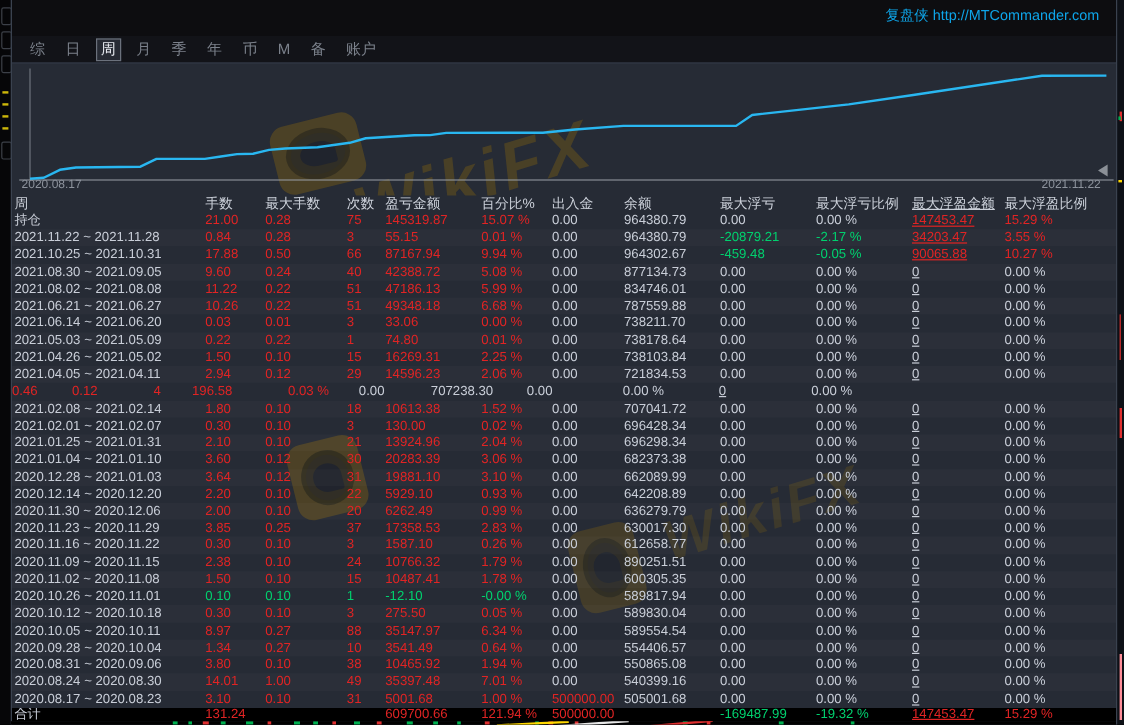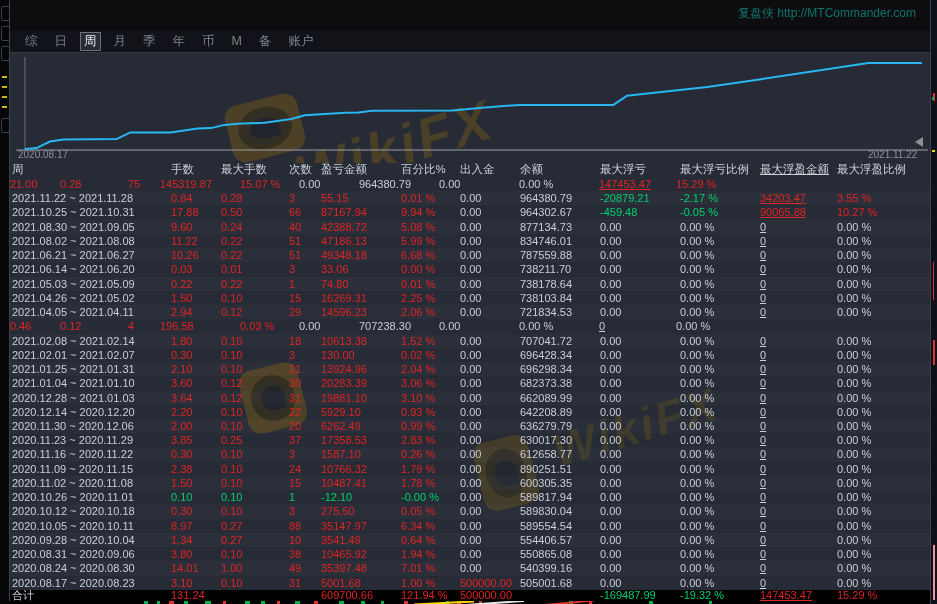--- a/index.html
+++ b/index.html
@@ -14,21 +14,21 @@
   .edge-dash{position:absolute;left:2px;width:5px;height:2px;background:#cdb70a;}
   #right-strip{left:930px;top:0;width:7px;height:604px;background:#0e1117;border-left:1px solid #3a424f;}
   .rmark{position:absolute;}
   #bottom-strip{left:9px;top:601px;width:921px;height:3px;background:#000;overflow:hidden;}
   .candle{position:absolute;bottom:0;}
 
   
   #dialog{left:9px;top:0;width:921px;height:604px;background:#262b35;border-left:1px solid #3a424f;box-sizing:border-box;}
   #title-bar{left:0;top:0;width:100%;height:30px;background:#0d0d10;}
   #app-title{left:19px;top:8px;font-size:13px;font-weight:bold;color:#f3e73a;margin-top:28px;}
-  #brand{right:14px;top:5px;font-size:12px;color:#0f766e;text-decoration:none;}
+  #brand{right:14px;top:5px;font-size:12px;color:#0ea5e9;text-decoration:none;}
   #menu-bar{left:0;top:30px;width:100%;height:22px;background:#121318;display:flex;align-items:center;gap:9px;padding-left:11px;box-sizing:border-box;}
   .menu-item{color:#7b818b;font-size:12.5px;padding:1px 4px;cursor:default;}
   .menu-item.selected{color:#e7eaf0;border:1px solid #6b717c;background:#272b34;padding:0 3px;}
 
   
   #chart{left:0;top:52px;width:921px;height:110px;border-top:1px solid #313844;overflow:hidden;}
   #chart svg{position:absolute;left:0;top:0;}
   .axis-label{position:absolute;top:96px;font-size:10px;color:#8d939d;text-align:right;}
   #axis-label-start{left:8px;}
   #axis-label-end{left:858px;}
@@ -129,20 +129,21 @@
       <span class="c c5">百分比%</span>
       <span class="c c6">出入金</span>
       <span class="c c7">余额</span>
       <span class="c c8">最大浮亏</span>
       <span class="c c9">最大浮亏比例</span>
       <span class="c c10">最大浮盈金额</span>
       <span class="c c11">最大浮盈比例</span>
     </div>
   <div class="abs" id="tbody">
       <div class="trow">
+        <span class="c c0">持仓</span>
         <span class="c c1 r">21.00</span>
         <span class="c c2 r">0.28</span>
         <span class="c c3 r">75</span>
         <span class="c c4 r">145319.87</span>
         <span class="c c5 r">15.07 %</span>
         <span class="c c6">0.00</span>
         <span class="c c7">964380.79</span>
         <span class="c c8">0.00</span>
         <span class="c c9">0.00 %</span>
         <span class="c c10 r">147453.47</span>

